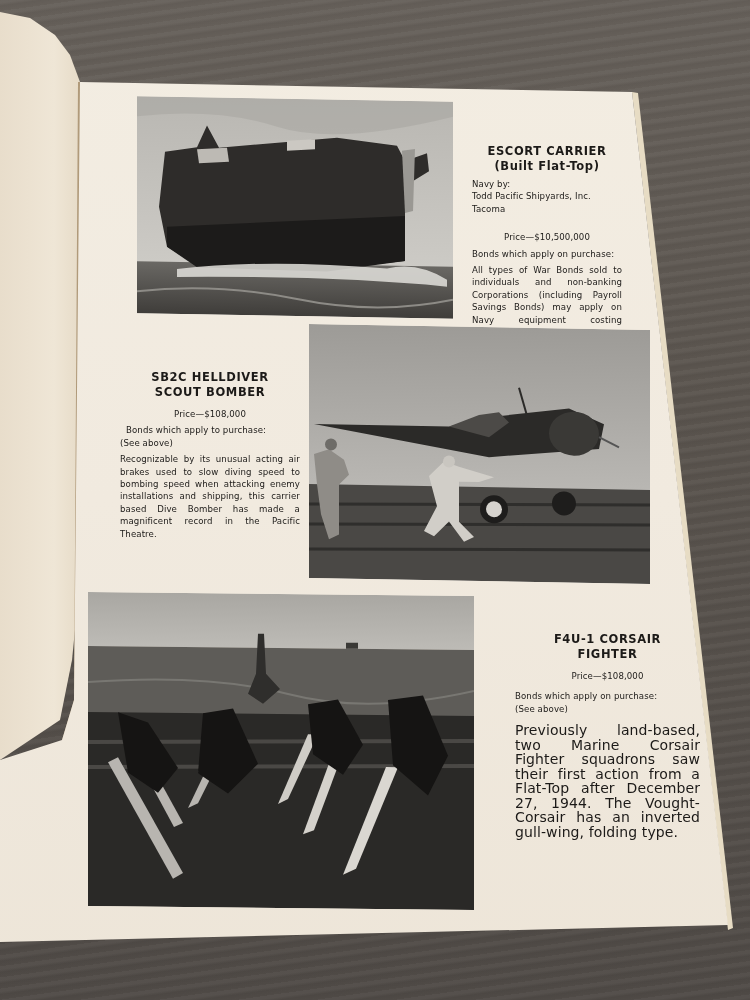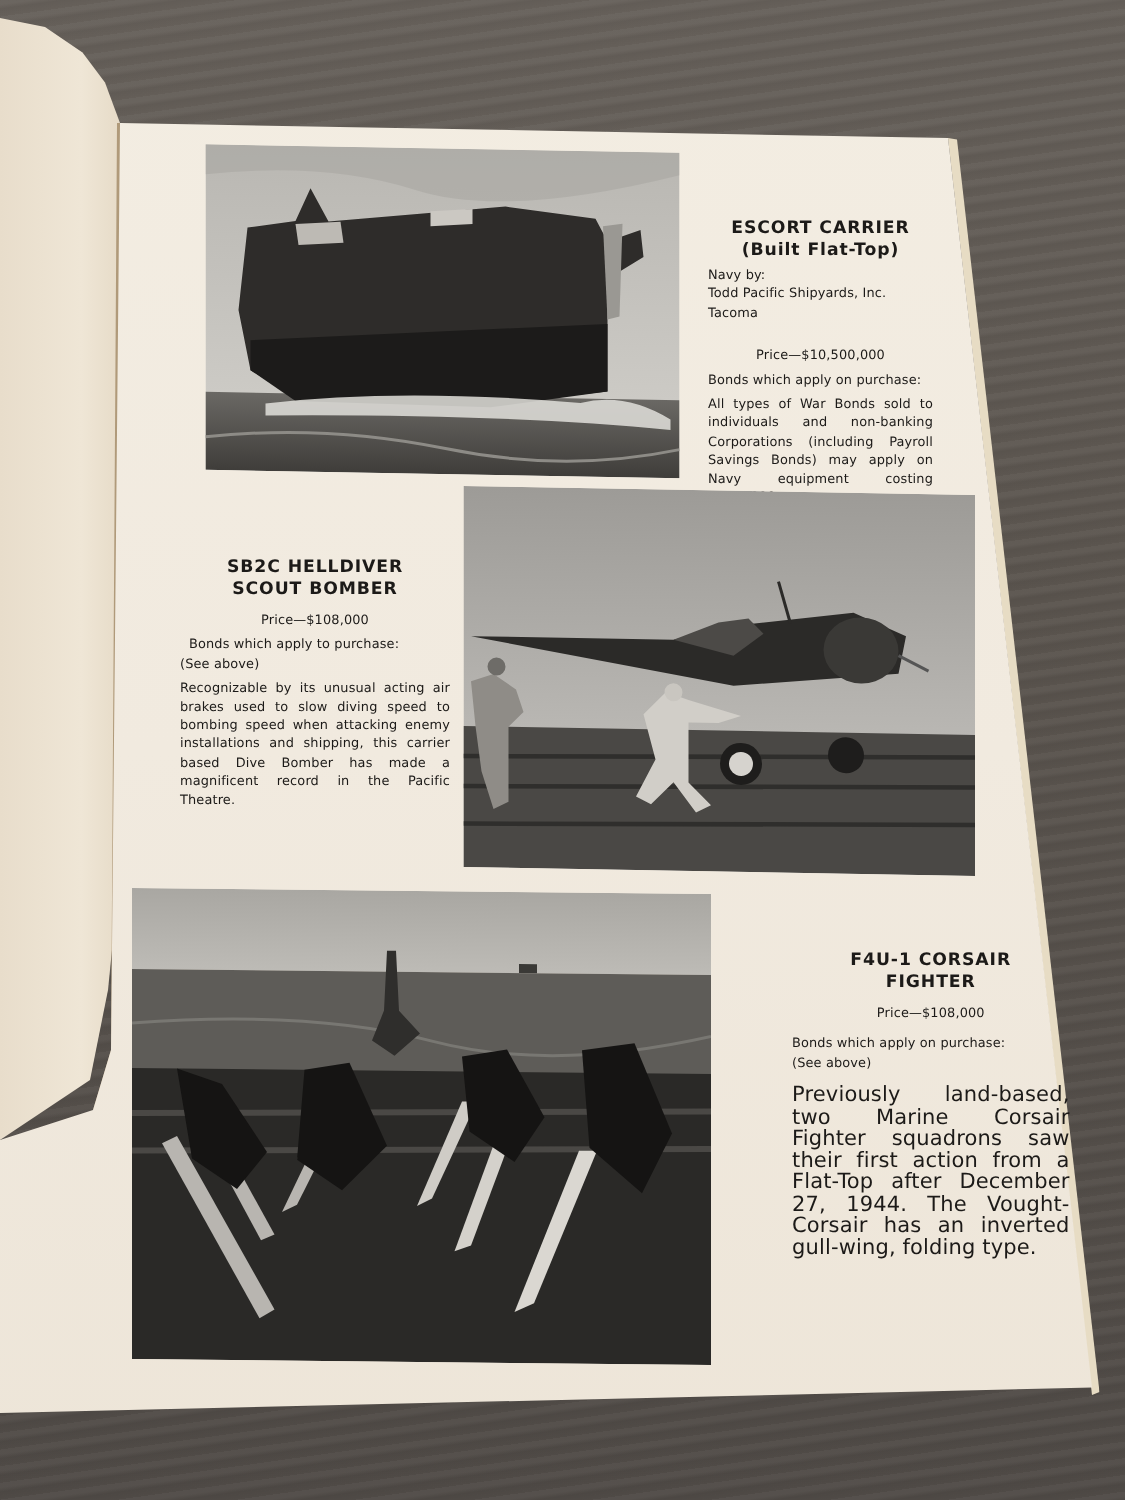--- a/index.html
+++ b/index.html
@@ -139,20 +139,20 @@
     </g>
     <g fill="#151413">
       <path d="M30 120 L60 130 L90 175 L70 200 L40 180Z"></path>
       <path d="M115 120 L145 115 L170 170 L140 200 L110 180Z"></path>
       <path d="M220 110 L250 105 L275 150 L255 180 L225 160Z"></path>
       <path d="M300 105 L335 100 L360 160 L340 200 L305 170Z"></path>
     </g>
   </svg>
 </div>
 
-<div class="caption" style="left:528px;top:632px;width:185px;">
+<div class="caption" style="left:515px;top:632px;width:185px;">
   <div class="title">F4U-1 CORSAIR</div>
   <div class="title">FIGHTER</div>
   <div class="price" style="margin-top:8px;">Price—$108,000</div>
   <div class="p" style="margin-top:8px;">Bonds which apply on purchase:</div>
   <div>(See above)</div>
   <div class="p justify" style="margin-top:8px;font-size:14px;line-height:14.5px;">Previously land-based, two Marine Corsair Fighter squadrons saw their first action from a Flat-Top after December 27, 1944. The Vought-Corsair has an inverted gull-wing, folding type.</div>
 </div>
 
 </body></html>

